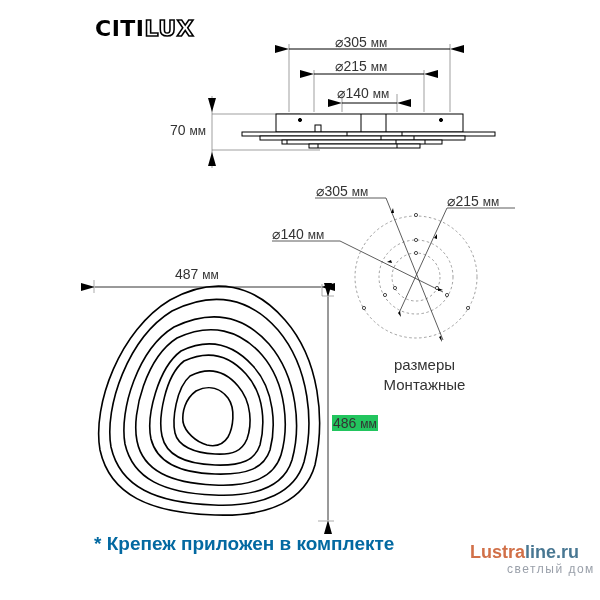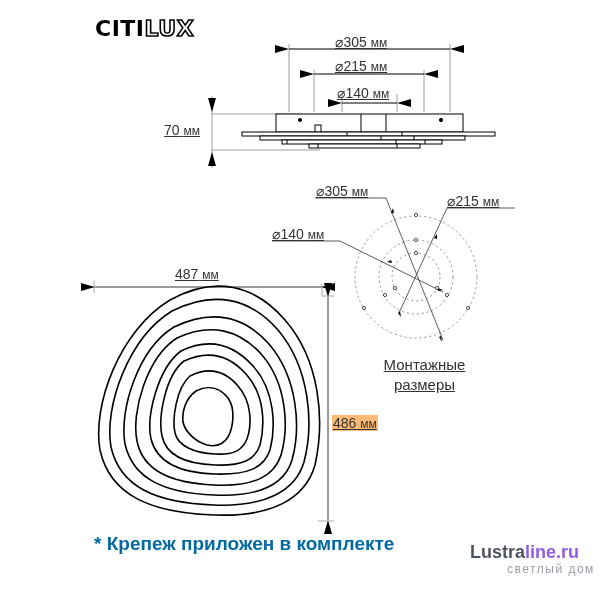--- a/index.html
+++ b/index.html
@@ -1,26 +1,26 @@
 <!DOCTYPE html>
 <html><head>
 <meta charset="utf-8">
 <style>
   html, body { margin:0; padding:0; background:#ffffff; }
   body { width:600px; height:600px; position:relative; overflow:hidden; font-family:"Liberation Sans", sans-serif; color:#222; }
   .abs { position:absolute; }
   .logo { left:95px; top:14px; font-family:"DejaVu Sans", sans-serif; font-weight:bold; font-size:22px; letter-spacing:0.5px; line-height:30px; }
   .logo .solid { color:#000; }
   .logo .outline { color:#fff; -webkit-text-stroke:1.6px #000; }
-  .lbl { font-size:14px; color:#333; white-space:nowrap;text-decoration:underline; }
+  .lbl { font-size:14px; color:#333; white-space:nowrap; }
   .lbl .mm { font-size:12px; }
   .note { left:94px; top:533px; font-size:19px; font-weight:bold; color:#0369a1; white-space:nowrap; }
   .wm { left:470px; top:542px; font-size:18px; font-weight:bold; white-space:nowrap; opacity:0.75; }
-  .wm .a { color:#0f172a; }
-  .wm .b { color:#6d28d9; }
+  .wm .a { color:#c2410c; }
+  .wm .b { color:#0c4a6e; }
   .wm-sub { left:507px; top:562px; font-size:12px; letter-spacing:1.5px; color:#9aa0aa; white-space:nowrap; }
   svg { position:absolute; left:0; top:0; }
 </style>
 </head>
 <body>
 
 <div class="abs logo">
   <span class="solid">CITI</span><span class="outline">LUX</span>
 </div>
 
@@ -134,29 +134,29 @@
       <path d="M184,361 C210,349 230,356 246,374 C265,395 265,425 260,445 C255,460 242,466 215,465 C185,464 166,455 162,436 C158,418 165,376 184,361 Z"></path>
       <path d="M190,376 C210,366 226,372 238,386 C252,402 252,425 247,439 C242,451 233,455 215,454 C194,453 178,446 175,433 C172,420 176,388 190,376 Z"></path>
       <path d="M196,391 C210,384 221,389 228,398 C236,409 233,428 228,437 C223,445 216,447 207,445 C196,442 185,432 183,422 C182,412 185,399 196,391 Z"></path>
     </g>
   </g>
 </svg>
 
 <div class="abs lbl" style="left:335px;top:34px;"><span>⌀305</span> <span class="mm">мм</span></div>
 <div class="abs lbl" style="left:335px;top:58px;"><span>⌀215</span> <span class="mm">мм</span></div>
 <div class="abs lbl" style="left:337px;top:85px;"><span>⌀140</span> <span class="mm">мм</span></div>
-<div class="abs lbl" style="left:164px;top:122px;"><span>70</span> <span class="mm">мм</span></div>
+<div class="abs lbl" style="left:170px;top:122px;"><span>70</span> <span class="mm">мм</span></div>
 
 <div class="abs lbl" style="left:316px;top:183px;"><span>⌀305</span> <span class="mm">мм</span></div>
 <div class="abs lbl" style="left:447px;top:193px;"><span>⌀215</span> <span class="mm">мм</span></div>
 <div class="abs lbl" style="left:272px;top:226px;"><span>⌀140</span> <span class="mm">мм</span></div>
 <div class="abs lbl" style="left:372px;top:355px;font-size:15px;line-height:20px;text-align:center;width:105px;">
+  <div>размеры</div>
   <div>Монтажные</div>
-  <div>размеры</div>
 </div>
 
 <div class="abs lbl" style="left:175px;top:266px;"><span>487</span> <span class="mm">мм</span></div>
-<div class="abs lbl" style="left:332px;top:415px;background:#fdba74;padding:0 1px;"><span>486</span> <span class="mm">мм</span></div>
+<div class="abs lbl" style="left:332px;top:415px;background:#22c55e;padding:0 1px;"><span>486</span> <span class="mm">мм</span></div>
 
 <div class="abs note">* Крепеж приложен в комплекте</div>
 
 <div class="abs wm"><span class="a">Lustra</span><span class="b">line.ru</span></div>
 <div class="abs wm-sub">светлый дом</div>
 
 </body></html>

